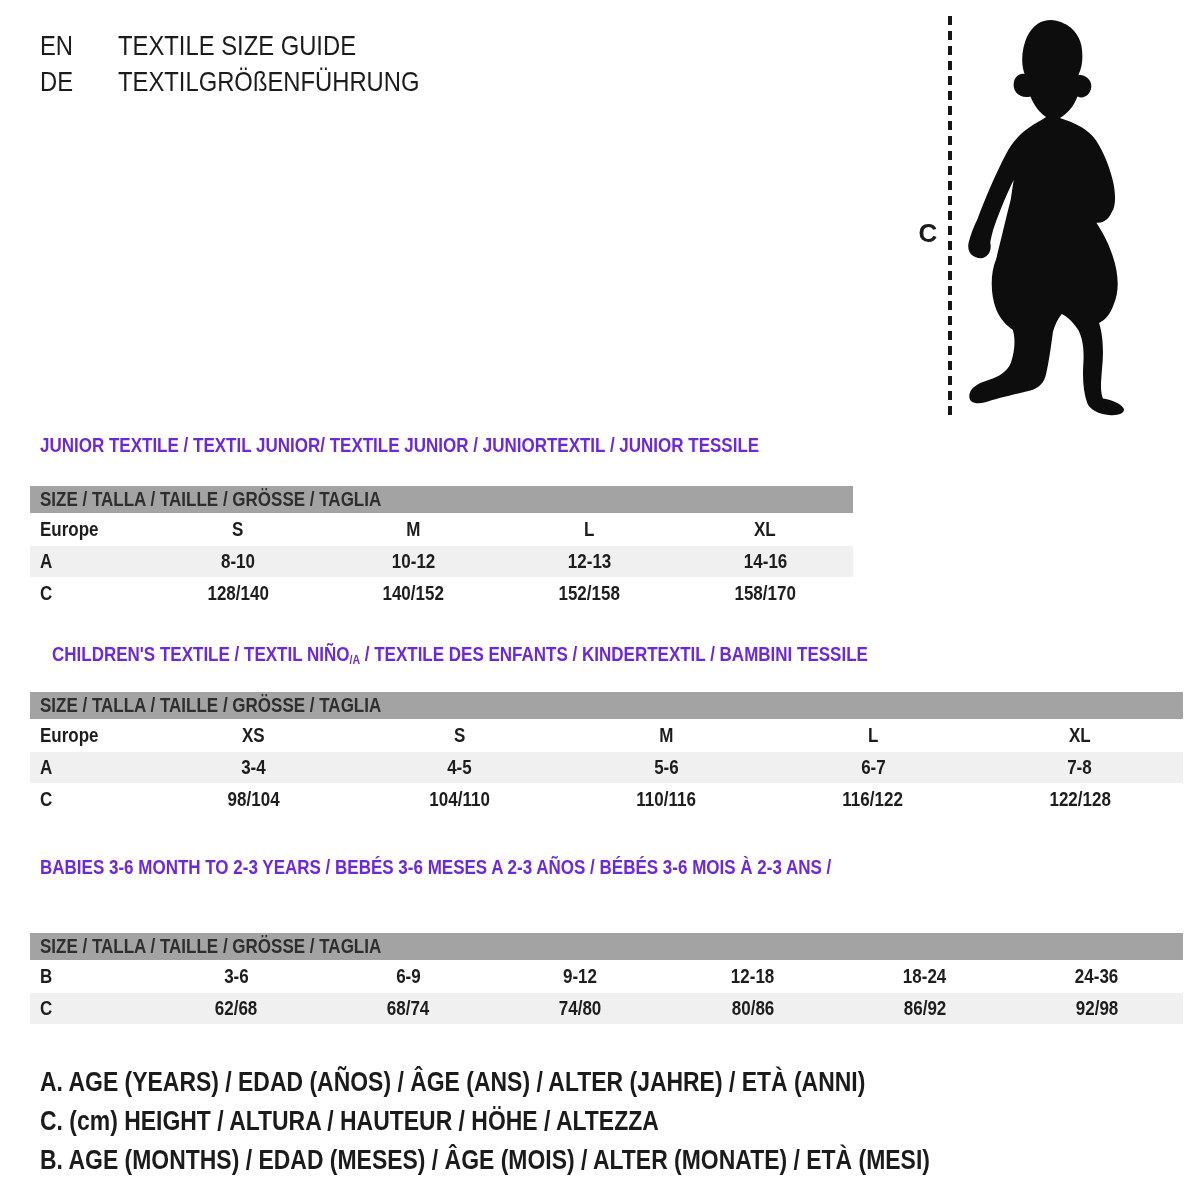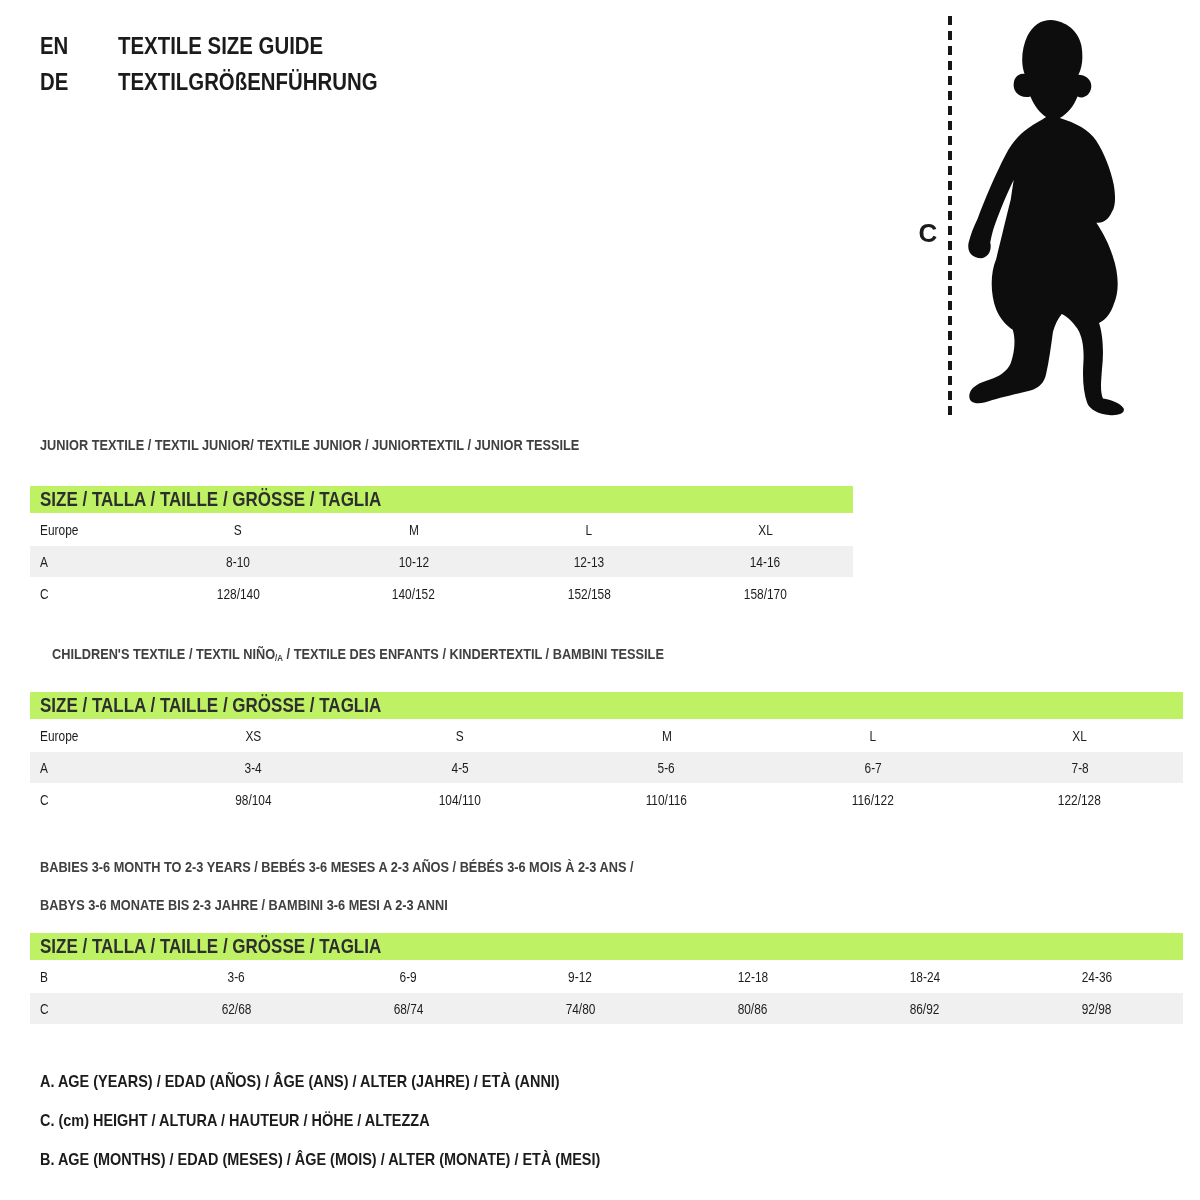--- a/index.html
+++ b/index.html
@@ -5,49 +5,49 @@
   html,body{margin:0;padding:0;}
   body{
     width:1200px;height:1200px;position:relative;background:#ffffff;
     font-family:"Liberation Sans","DejaVu Sans",sans-serif;
     color:#1b1b1b;overflow:hidden;
   }
   .ct{display:inline-block;transform:scaleX(0.85);transform-origin:0 50%;white-space:nowrap;}
   .abs{position:absolute;}
 
   
-  .lang-list{left:40px;top:28px;font-size:24px;font-weight:bold;line-height:36px;}
+  .lang-list{left:40px;top:28px;font-size:28px;font-weight:normal;line-height:36px;}
   .lang-row{height:36px;}
   .lang-code{display:inline-block;width:78px;vertical-align:top;}
 
   
   .dash-line{left:948px;top:16px;width:4px;height:400px;
     background:repeating-linear-gradient(to bottom,#161616 0 9px,transparent 9px 15px);}
   .c-label{left:912px;top:218px;width:32px;text-align:center;font-size:26px;font-weight:bold;}
   .toddler{left:963px;top:18px;}
 
   
-  .sec-title{font-size:15px;font-weight:bold;line-height:24px;color:#404040;}
+  .sec-title{font-size:20px;font-weight:bold;line-height:24px;color:#6d28d9;}
   .sec-title sub{font-size:0.62em;vertical-align:-0.22em;}
   .two-line{line-height:38px;}
 
   
-  .size-bar{height:27px;background:#bef264;line-height:27px;padding-left:10px;
+  .size-bar{height:27px;background:#a3a3a3;line-height:27px;padding-left:10px;
     font-size:20px;font-weight:bold;color:#2e2e2e;box-sizing:border-box;}
   table.szt{border-collapse:collapse;table-layout:fixed;width:100%;
-    font-size:14px;font-weight:normal;color:#1d1d1d;}
+    font-size:20px;font-weight:bold;color:#1d1d1d;}
   table.szt td{text-align:center;vertical-align:middle;padding:0;}
   table.szt td.lbl{text-align:left;padding-left:10px;}
   table.szt td .ct{transform-origin:50% 50%;}
   table.szt td.lbl .ct{transform-origin:0 50%;}
   table.szt tr{height:33px;}
   table.szt tr:nth-child(2){background:#f0f0f0;height:31px;}
 
   
-  .legend{left:40px;top:1071px;font-size:17px;font-weight:bold;}
+  .legend{left:40px;top:1071px;font-size:27px;font-weight:bold;}
   .legend-line{line-height:22px;margin-bottom:17px;}
 </style>
 </head>
 <body>
 
 <div class="abs lang-list">
   <div class="lang-row">
     <span class="lang-code"><span class="ct">EN</span></span><span class="ct">TEXTILE SIZE GUIDE</span>
   </div>
   <div class="lang-row">
@@ -168,21 +168,20 @@
       <td><span class="ct">110/116</span></td>
       <td><span class="ct">116/122</span></td>
       <td><span class="ct">122/128</span></td>
     </tr>
   </tbody>
     </table>
 </div>
 
 <div class="abs sec-title two-line" style="left:40px;top:848px;">
   <div><span class="ct">BABIES 3-6 MONTH TO 2-3 YEARS / BEBÉS 3-6 MESES A 2-3 AÑOS / BÉBÉS 3-6 MOIS À 2-3 ANS /</span></div>
-  <div><span class="ct">BABYS 3-6 MONATE BIS 2-3 JAHRE / BAMBINI 3-6 MESI A 2-3 ANNI</span></div>
 </div>
 <div class="abs" style="left:30px;top:933px;width:1153px;">
   <div class="size-bar">
     <span class="ct">SIZE / TALLA / TAILLE / GRÖSSE / TAGLIA</span>
   </div>
   <table class="szt">
     <colgroup>
         <col style="width:120px">
         <col>
         <col>

